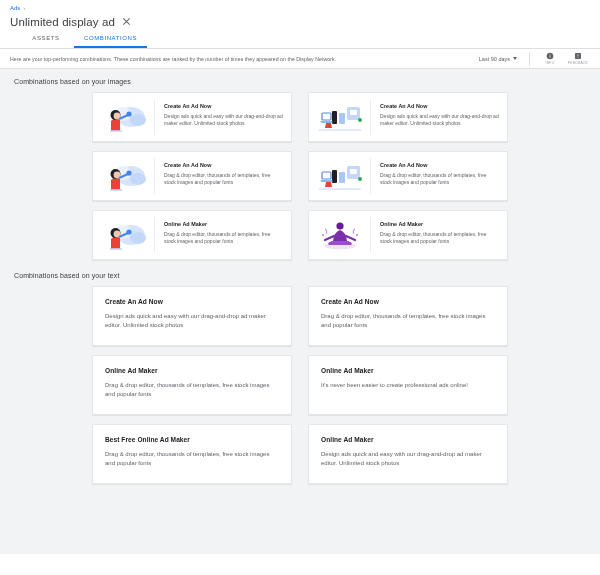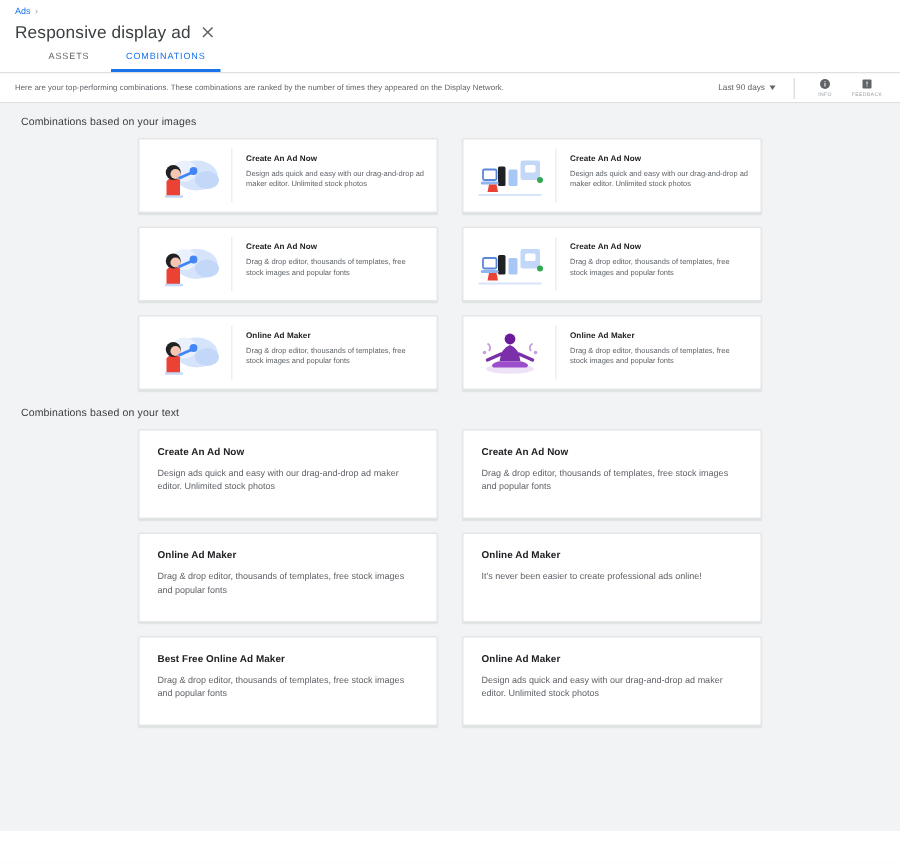--- a/index.html
+++ b/index.html
@@ -244,21 +244,21 @@
 </style>
 </head>
 <body>
 
 <div class="app-header">
   <div class="breadcrumb">
     <span>Ads</span>
     <span class="crumb-sep">›</span>
   </div>
   <div class="title-row">
-    <span class="page-title">Responsive display ad</span>
+    <span class="page-title">Unlimited display ad</span>
     <span class="close-x"></span>
   </div>
 </div>
 
 <div class="tabs">
   <div class="tab">ASSETS</div>
   <div class="tab active">COMBINATIONS</div>
 </div>
 
 <div class="toolbar">

